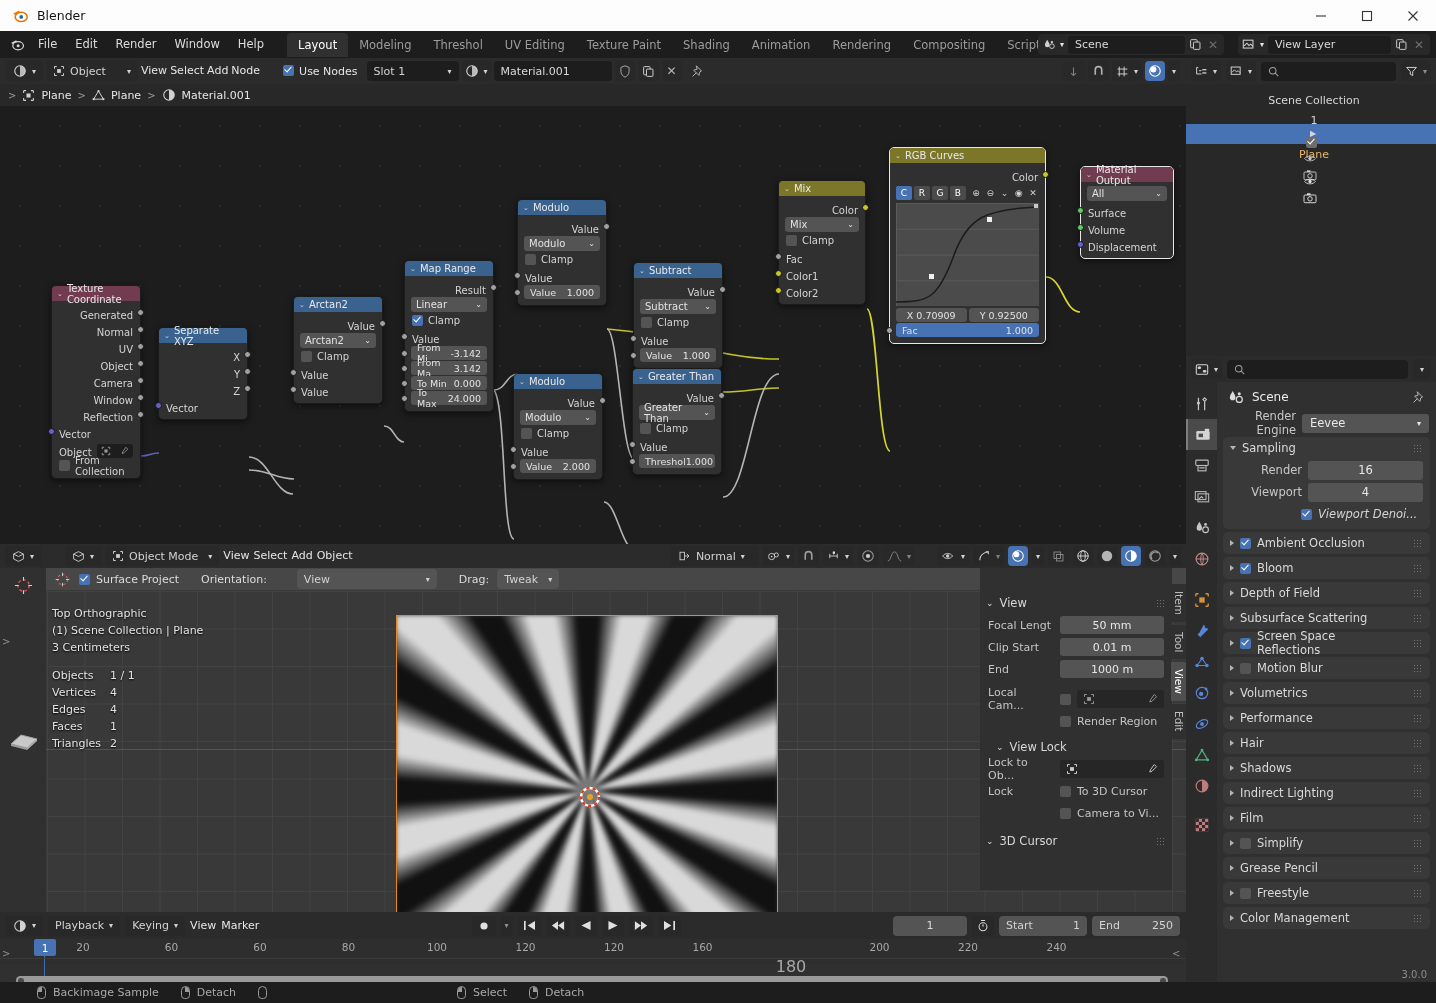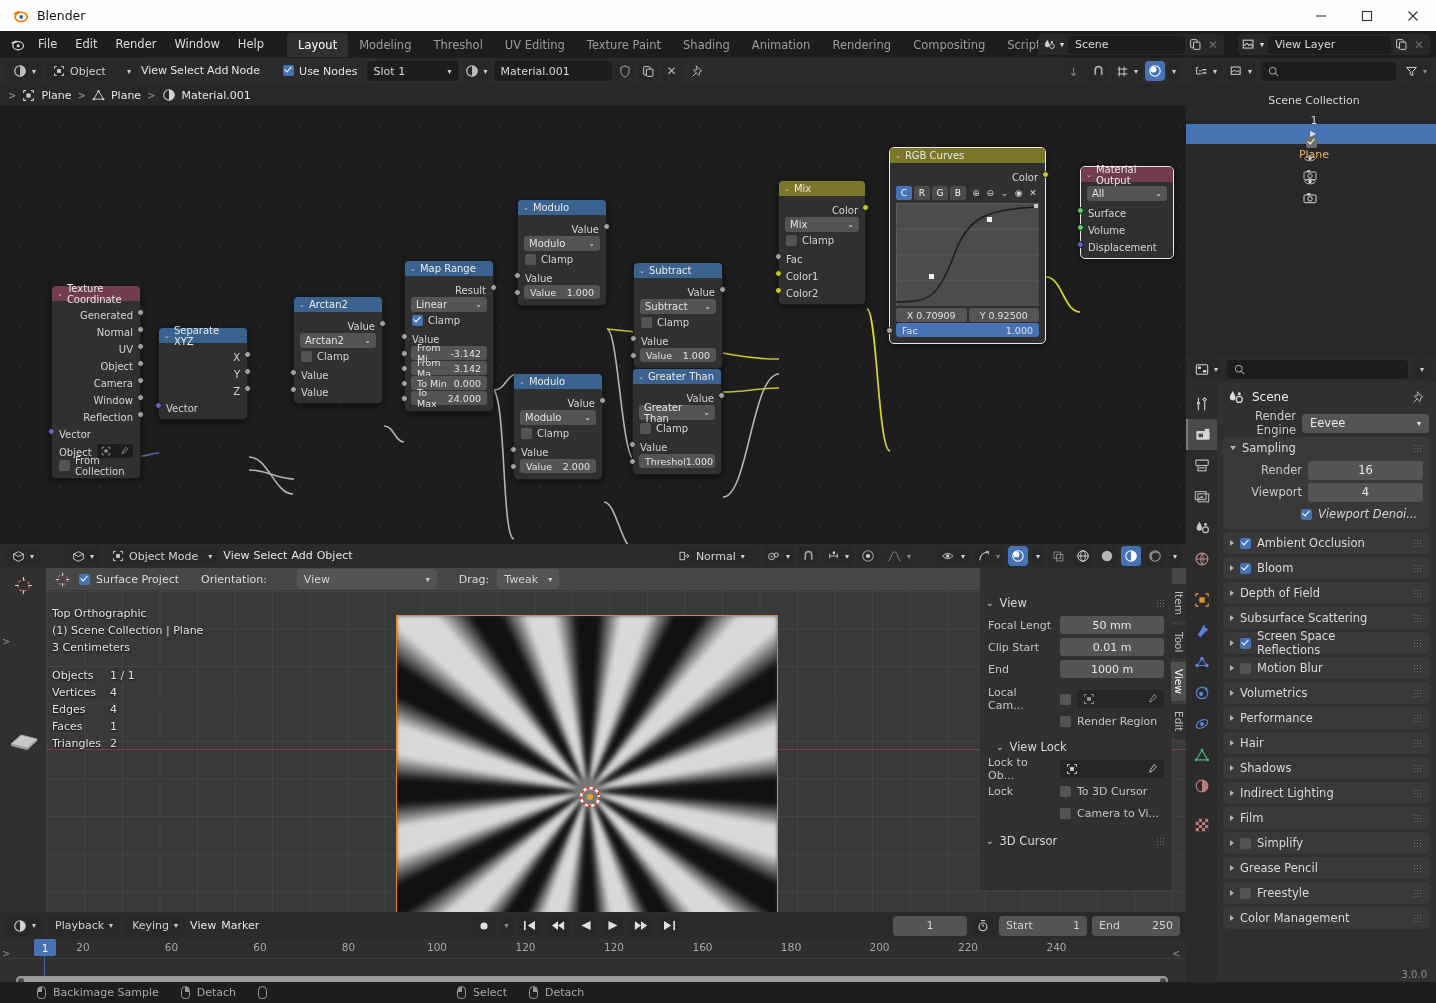--- a/index.html
+++ b/index.html
@@ -1103,21 +1103,21 @@
   <div class="abs" id="tlRuler">
     <div id="tl-ticks">
         <span class="abs" style="top: 2px; left: 83px; font-size: 10.5px; color: rgb(168, 168, 168); transform: translateX(-50%);">20</span>
         <span class="abs" style="top: 2px; left: 171.5px; font-size: 10.5px; color: rgb(168, 168, 168); transform: translateX(-50%);">60</span>
         <span class="abs" style="top: 2px; left: 260px; font-size: 10.5px; color: rgb(168, 168, 168); transform: translateX(-50%);">60</span>
         <span class="abs" style="top: 2px; left: 348.5px; font-size: 10.5px; color: rgb(168, 168, 168); transform: translateX(-50%);">80</span>
         <span class="abs" style="top: 2px; left: 437px; font-size: 10.5px; color: rgb(168, 168, 168); transform: translateX(-50%);">100</span>
         <span class="abs" style="top: 2px; left: 525.5px; font-size: 10.5px; color: rgb(168, 168, 168); transform: translateX(-50%);">120</span>
         <span class="abs" style="top: 2px; left: 614px; font-size: 10.5px; color: rgb(168, 168, 168); transform: translateX(-50%);">120</span>
         <span class="abs" style="top: 2px; left: 702.5px; font-size: 10.5px; color: rgb(168, 168, 168); transform: translateX(-50%);">160</span>
-        <span class="abs" style="top: 2px; left: 791px; font-size: 11px; color: rgb(168, 168, 168); transform: translateX(-50%);">180</span>
+        <span class="abs" style="top: 18px; left: 791px; font-size: 16px; color: rgb(168, 168, 168); transform: translateX(-50%);">180</span>
         <span class="abs" style="top: 2px; left: 879.5px; font-size: 10.5px; color: rgb(168, 168, 168); transform: translateX(-50%);">200</span>
         <span class="abs" style="top: 2px; left: 968px; font-size: 10.5px; color: rgb(168, 168, 168); transform: translateX(-50%);">220</span>
         <span class="abs" style="top: 2px; left: 1056.5px; font-size: 10.5px; color: rgb(168, 168, 168); transform: translateX(-50%);">240</span>
       </div>
     <div class="abs" style="left:34px;top:0;width:22px;height:17px;background:#4772b3;border-radius:2px;display:flex;align-items:center;justify-content:center;font-size:10.5px;color:#fff;">1</div>
     <div class="abs" style="left:44px;top:17px;width:1.4px;height:38px;background:#3f6eb5;"></div>
     <div class="abs" style="left:0;top:19px;width:1186px;height:12px;border-top:1px solid #3b3b3b;"></div>
   </div>
   <div class="abs" style="left:16px;top:64px;width:1152px;height:9px;background:#9a9a9a;border-radius:5px;">
     <div class="abs" style="left:2px;top:1.5px;width:6px;height:6px;border-radius:50%;background:#4a4a4a;"></div>

